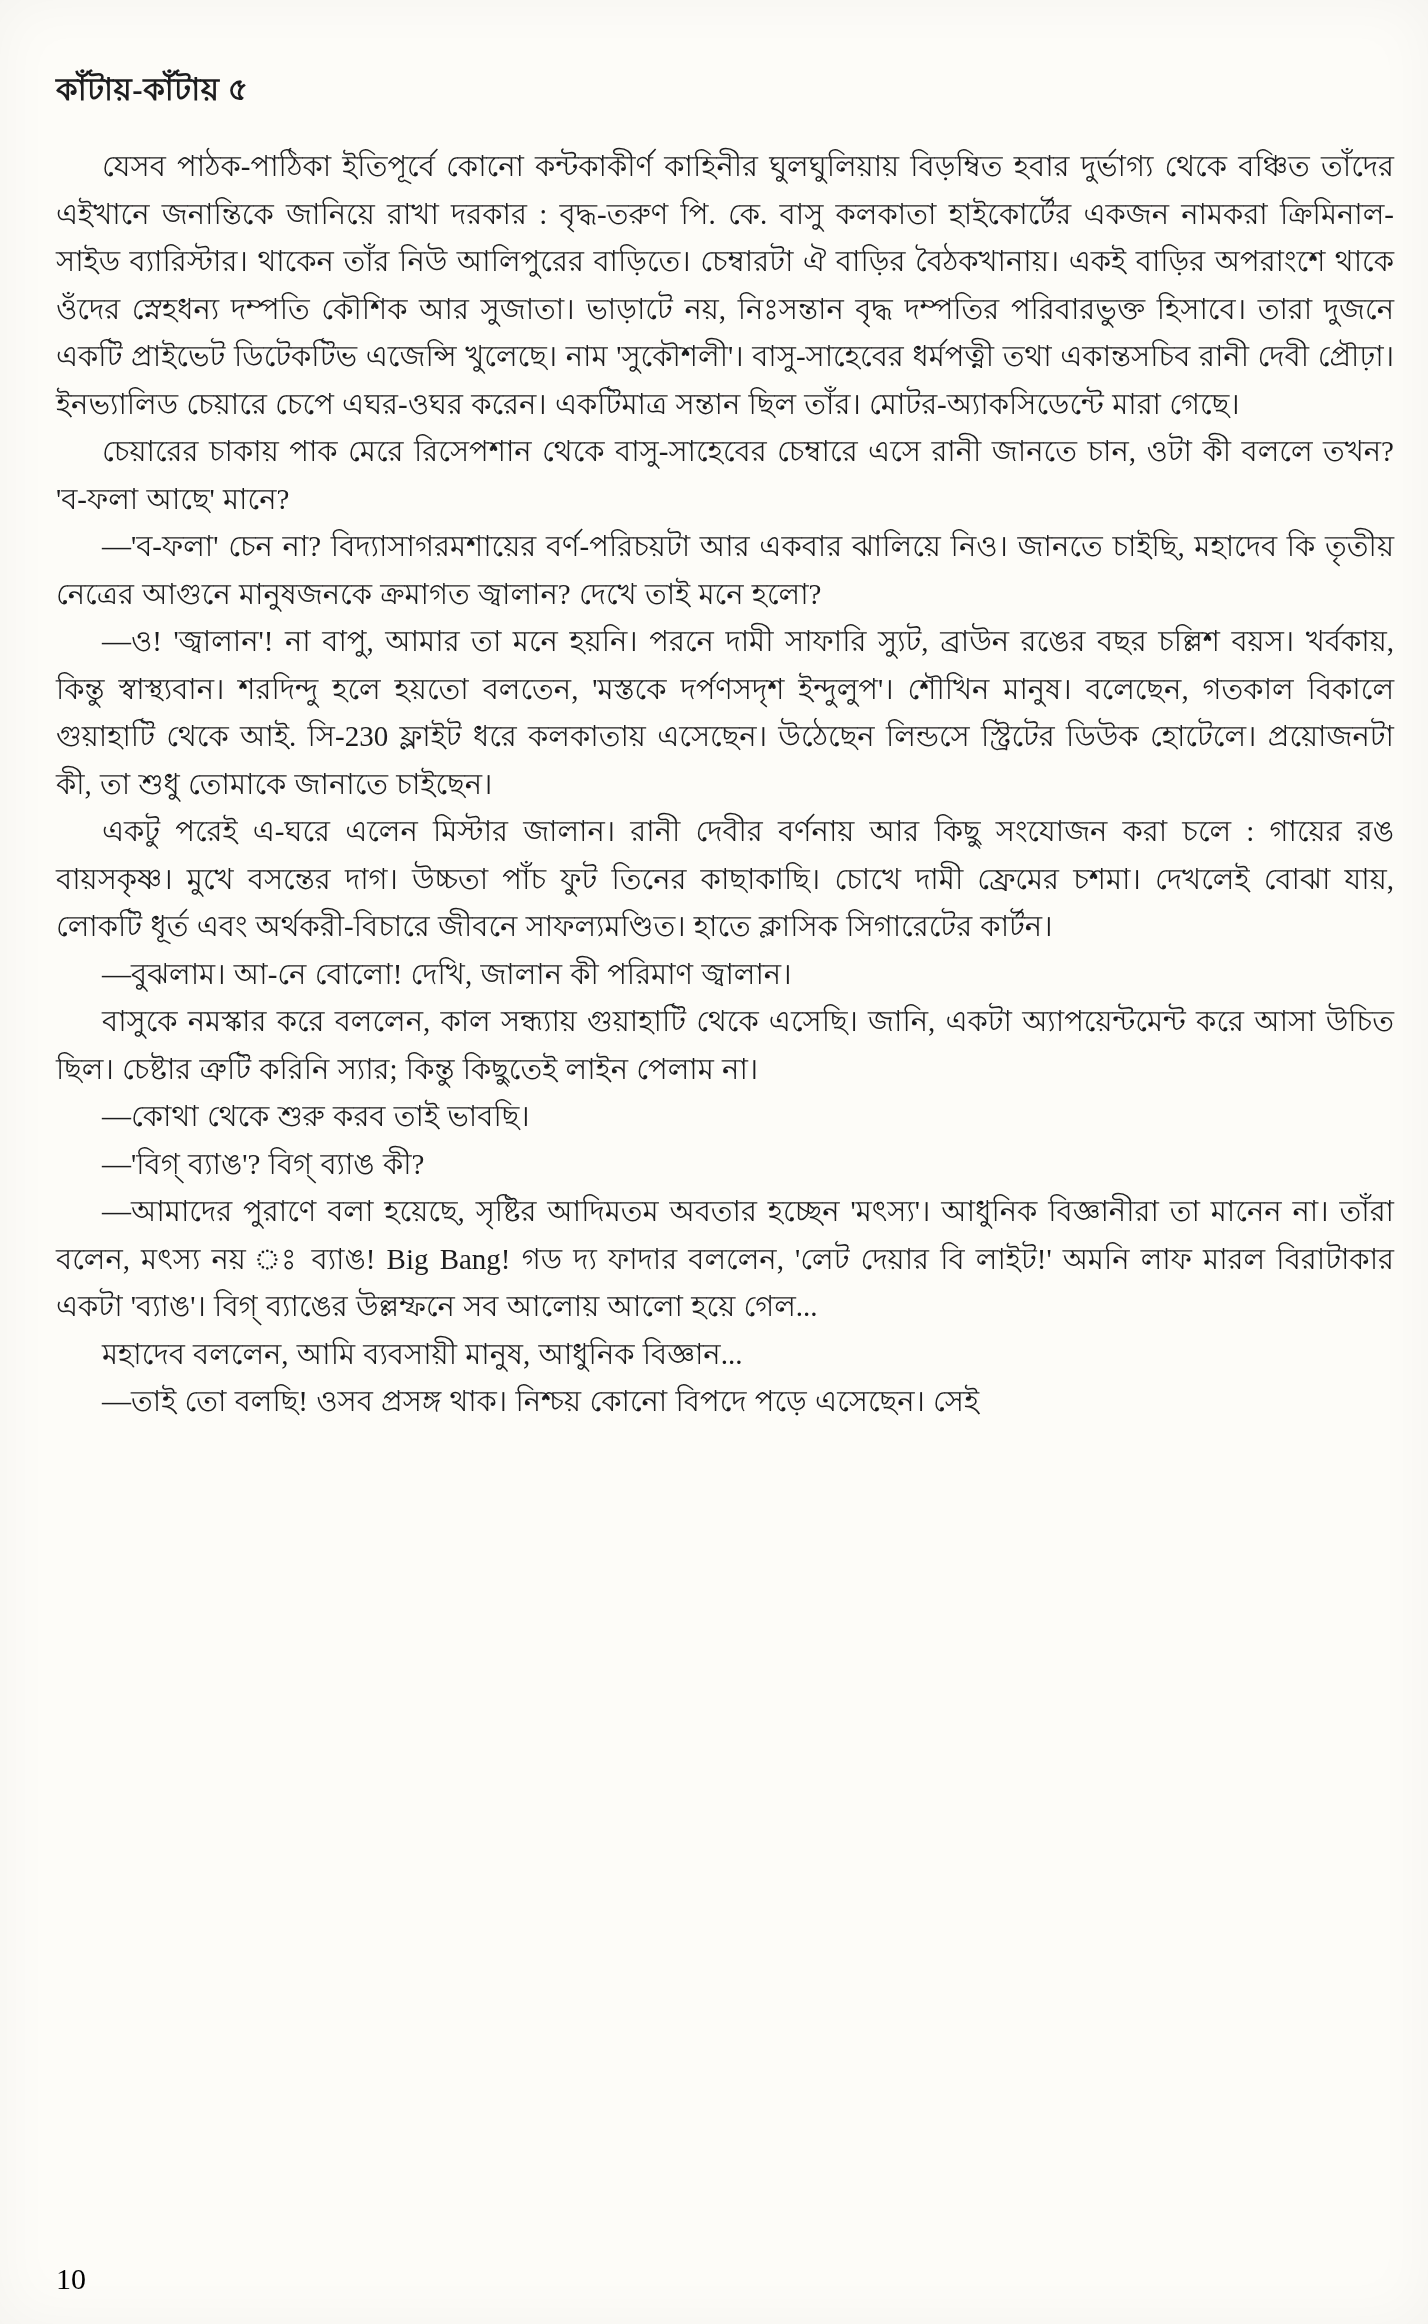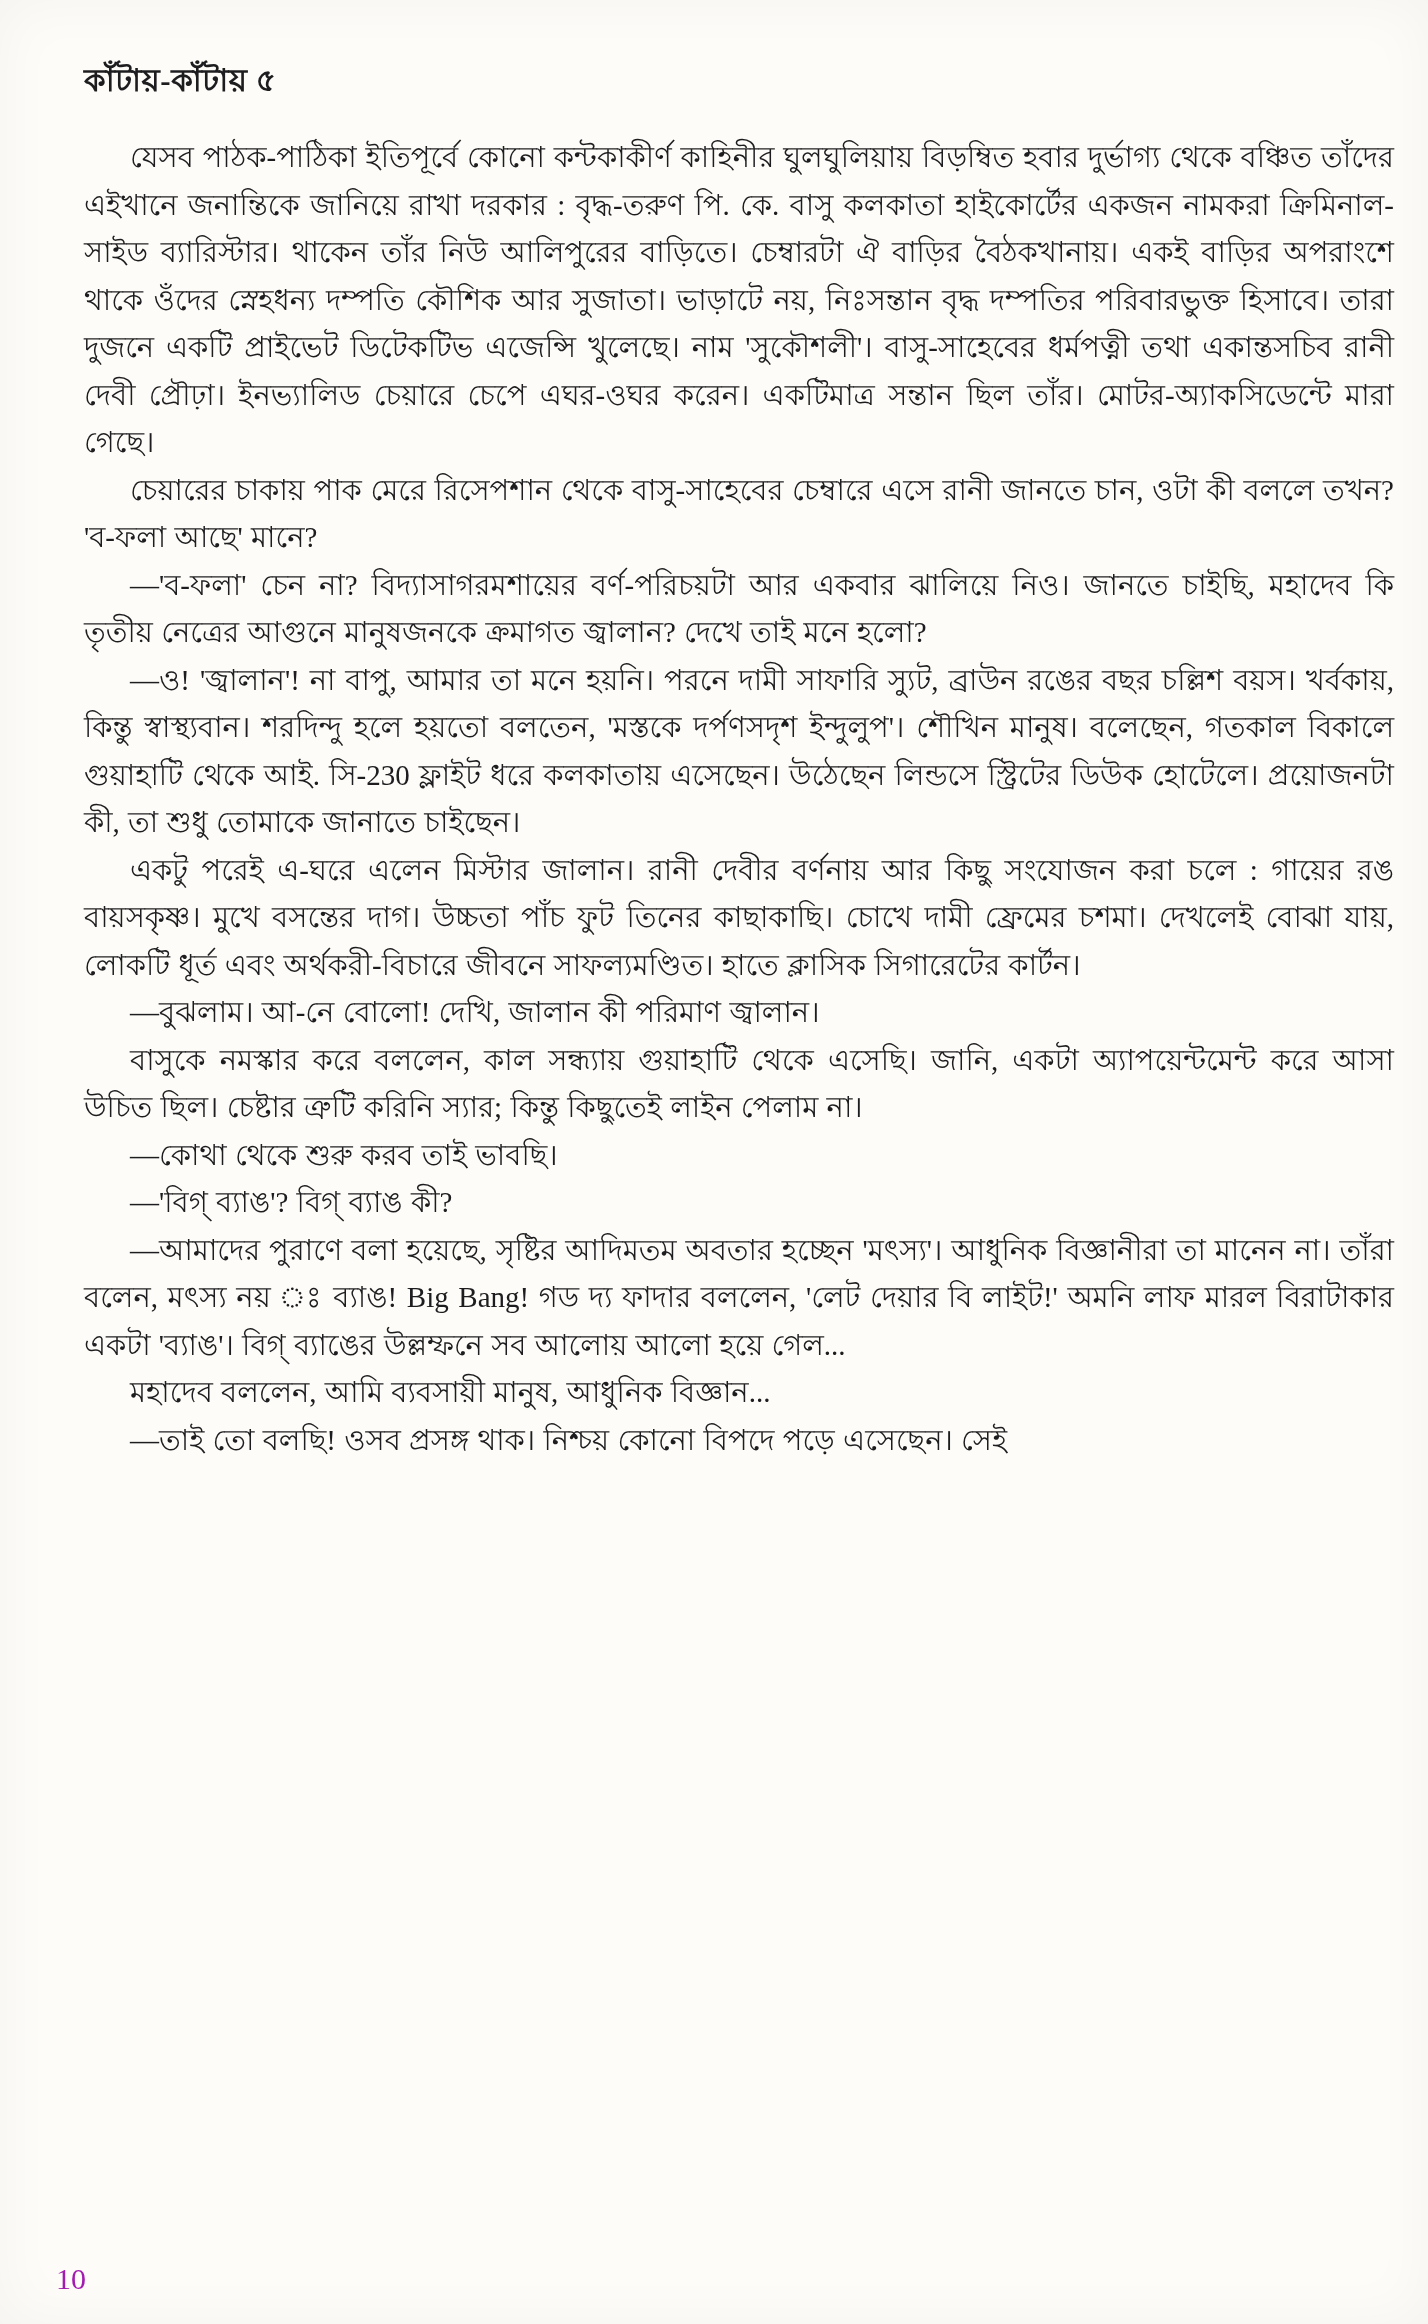--- a/index.html
+++ b/index.html
@@ -14,45 +14,44 @@
     margin: 0 auto;
     background: #fdfcf8;
     box-shadow: inset 0 0 60px rgba(0,0,0,0.04);
     font-family: "Liberation Serif", "DejaVu Serif", serif;
     color: #1d1d1f;
     box-sizing: border-box;
     overflow: hidden;
   }
   .content {
     position: absolute;
-    top: 56px;
+    top: 65px;
     left: 56px;
     right: 34px;
-    margin-left: 28px;
   }
   .doc-header {
     font-size: 31px;
     font-weight: bold;
     margin: 0 0 26px 0;
     letter-spacing: 0.5px;
   }
   .para {
     font-size: 29px;
     line-height: 47.5px;
     text-align: justify;
     text-indent: 46px;
     margin: 0;
     word-spacing: 1px;
   }
   .page-number {
     position: absolute;
     left: 56px;
     bottom: 28px;
     font-size: 30px;
-    color: #a21caf;
+    color: #000000;
   }
 </style>
 </head>
 <body>
 
 <div class="page">
   <div class="content">
     <h1 class="doc-header">কাঁটায়-কাঁটায় ৫</h1>
     <p class="para">যেসব পাঠক-পাঠিকা ইতিপূর্বে কোনো কন্টকাকীর্ণ কাহিনীর ঘুলঘুলিয়ায় বিড়ম্বিত হবার দুর্ভাগ্য থেকে বঞ্চিত তাঁদের এইখানে জনান্তিকে জানিয়ে রাখা দরকার : বৃদ্ধ-তরুণ পি. কে. বাসু কলকাতা হাইকোর্টের একজন নামকরা ক্রিমিনাল-সাইড ব্যারিস্টার। থাকেন তাঁর নিউ আলিপুরের বাড়িতে। চেম্বারটা ঐ বাড়ির বৈঠকখানায়। একই বাড়ির অপরাংশে থাকে ওঁদের স্নেহধন্য দম্পতি কৌশিক আর সুজাতা। ভাড়াটে নয়, নিঃসন্তান বৃদ্ধ দম্পতির পরিবারভুক্ত হিসাবে। তারা দুজনে একটি প্রাইভেট ডিটেকটিভ এজেন্সি খুলেছে। নাম 'সুকৌশলী'। বাসু-সাহেবের ধর্মপত্নী তথা একান্তসচিব রানী দেবী প্রৌঢ়া। ইনভ্যালিড চেয়ারে চেপে এঘর-ওঘর করেন। একটিমাত্র সন্তান ছিল তাঁর। মোটর-অ্যাকসিডেন্টে মারা গেছে।</p>
     <p class="para">চেয়ারের চাকায় পাক মেরে রিসেপশান থেকে বাসু-সাহেবের চেম্বারে এসে রানী জানতে চান, ওটা কী বললে তখন? 'ব-ফলা আছে' মানে?</p>

